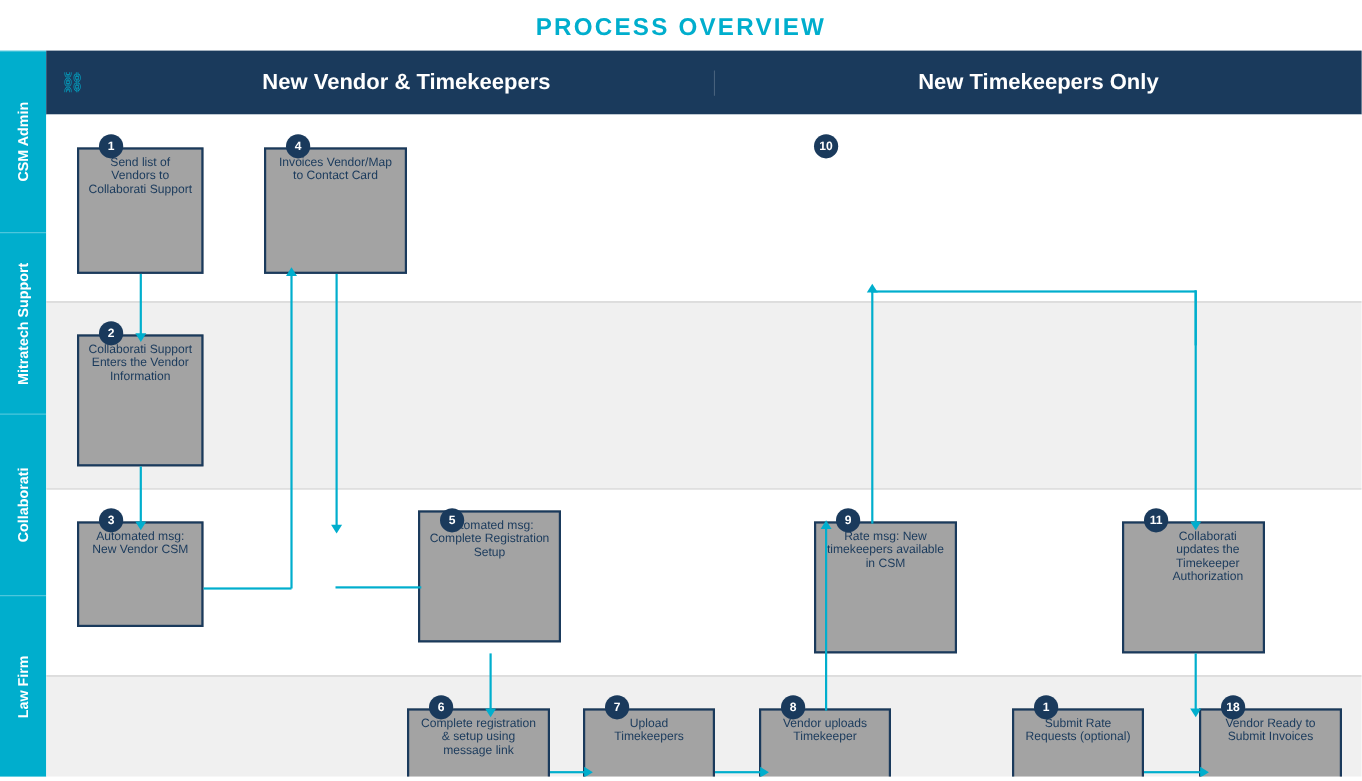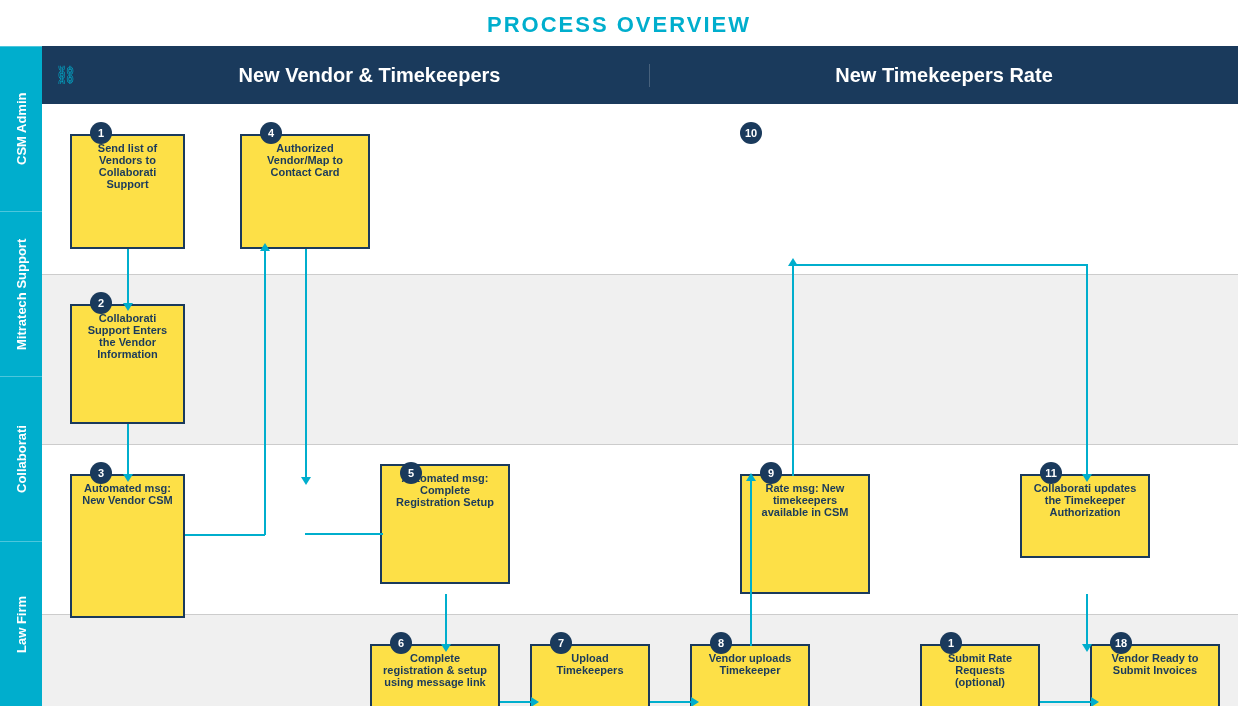--- a/index.html
+++ b/index.html
@@ -78,24 +78,24 @@
       border-right: 1px solid rgba(255,255,255,0.2);
     }
 
     .header-col-right {
       flex: 1;
     }
 
     
     .process-box {
       border: 2px solid #1a3a5c;
-      background: #fde047;
+      background: #a3a3a3;
       padding: 6px 8px;
       font-size: 11px;
-      font-weight: bold;
+      font-weight: normal;
       color: #1a3a5c;
       text-align: center;
       position: absolute;
     }
 
     
     .step-badge {
       width: 22px;
       height: 22px;
       border-radius: 50%;
@@ -198,56 +198,56 @@
     <div class="sidebar-section">Law Firm</div>
   </div>
 
   <div class="content-area">
 
     <div class="header-row">
       <div class="header-icon">
         <span class="links-icon">⛓</span>
       </div>
       <div class="header-col header-col-left">New Vendor &amp; Timekeepers</div>
-      <div class="header-col header-col-right">New Timekeepers Rate</div>
+      <div class="header-col header-col-right">New Timekeepers Only</div>
     </div>
 
     <div class="diagram-area">
 
       <div class="row-bg row-bg-1"></div>
       <div class="row-bg row-bg-2"></div>
       <div class="row-bg row-bg-3"></div>
       <div class="row-bg row-bg-4"></div>
 
       <div class="row-divider" style="top:170px"></div>
       <div class="row-divider" style="top:340px"></div>
       <div class="row-divider" style="top:510px"></div>
 
       <div class="step-badge" style="left:48px; top:18px">1</div>
       <div class="process-box" style="left:28px; top:30px; width:115px; height:115px;">Send list of Vendors to Collaborati Support</div>
 
       <div class="step-badge" style="left:218px; top:18px">4</div>
-      <div class="process-box" style="left:198px; top:30px; width:130px; height:115px;">Authorized Vendor/Map to Contact Card</div>
+      <div class="process-box" style="left:198px; top:30px; width:130px; height:115px;">Invoices Vendor/Map to Contact Card</div>
 
       <div class="step-badge" style="left:698px; top:18px">10</div>
 
       <div class="step-badge" style="left:48px; top:188px">2</div>
       <div class="process-box" style="left:28px; top:200px; width:115px; height:120px;">Collaborati Support Enters the Vendor Information</div>
 
       <div class="step-badge" style="left:48px; top:358px">3</div>
-      <div class="process-box" style="left:28px; top:370px; width:115px; height:144px;">Automated msg: New Vendor CSM</div>
+      <div class="process-box" style="left:28px; top:370px; width:115px; height:96px;">Automated msg: New Vendor CSM</div>
 
       <div class="step-badge" style="left:358px; top:358px">5</div>
       <div class="process-box" style="left:338px; top:360px; width:130px; height:120px;">Automated msg: Complete Registration Setup</div>
 
       <div class="step-badge" style="left:718px; top:358px">9</div>
       <div class="process-box" style="left:698px; top:370px; width:130px; height:120px;">Rate msg: New timekeepers available in CSM</div>
 
       <div class="step-badge" style="left:998px; top:358px">11</div>
-      <div class="process-box" style="left:978px; top:370px; width:130px; height:84px;">Collaborati updates the Timekeeper Authorization</div>
+      <div class="process-box" style="left:978px; top:370px; width:130px; height:120px;padding-left:34px;">Collaborati updates the Timekeeper Authorization</div>
 
       <div class="step-badge" style="left:348px; top:528px">6</div>
       <div class="process-box" style="left:328px; top:540px; width:130px; height:115px;">Complete registration &amp; setup using message link</div>
 
       <div class="step-badge" style="left:508px; top:528px">7</div>
       <div class="process-box" style="left:488px; top:540px; width:120px; height:115px;">Upload Timekeepers</div>
 
       <div class="step-badge" style="left:668px; top:528px">8</div>
       <div class="process-box" style="left:648px; top:540px; width:120px; height:115px;">Vendor uploads Timekeeper</div>
 

